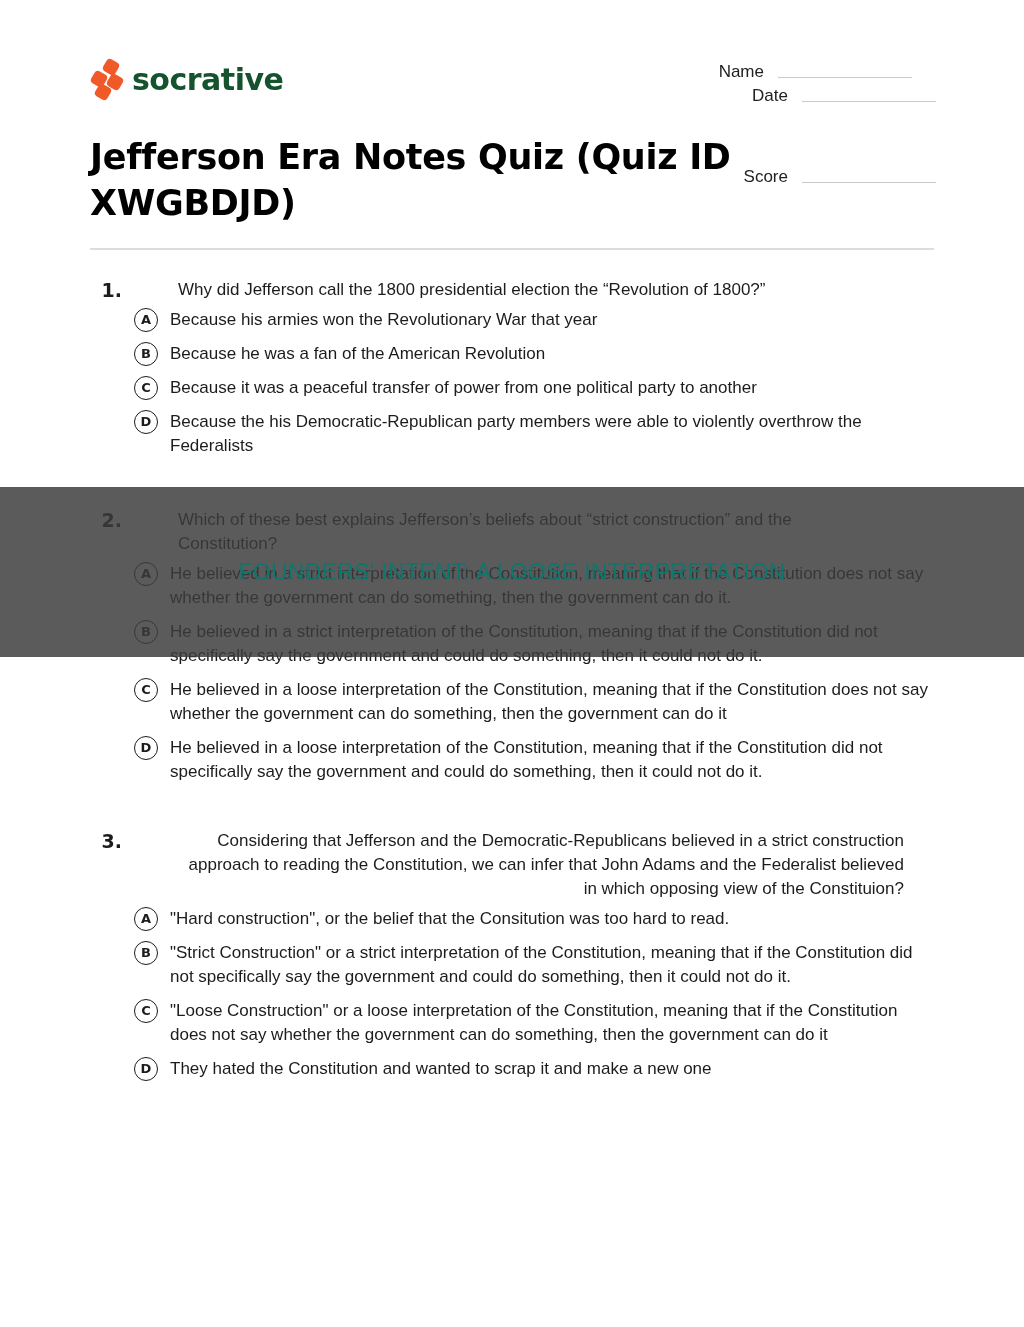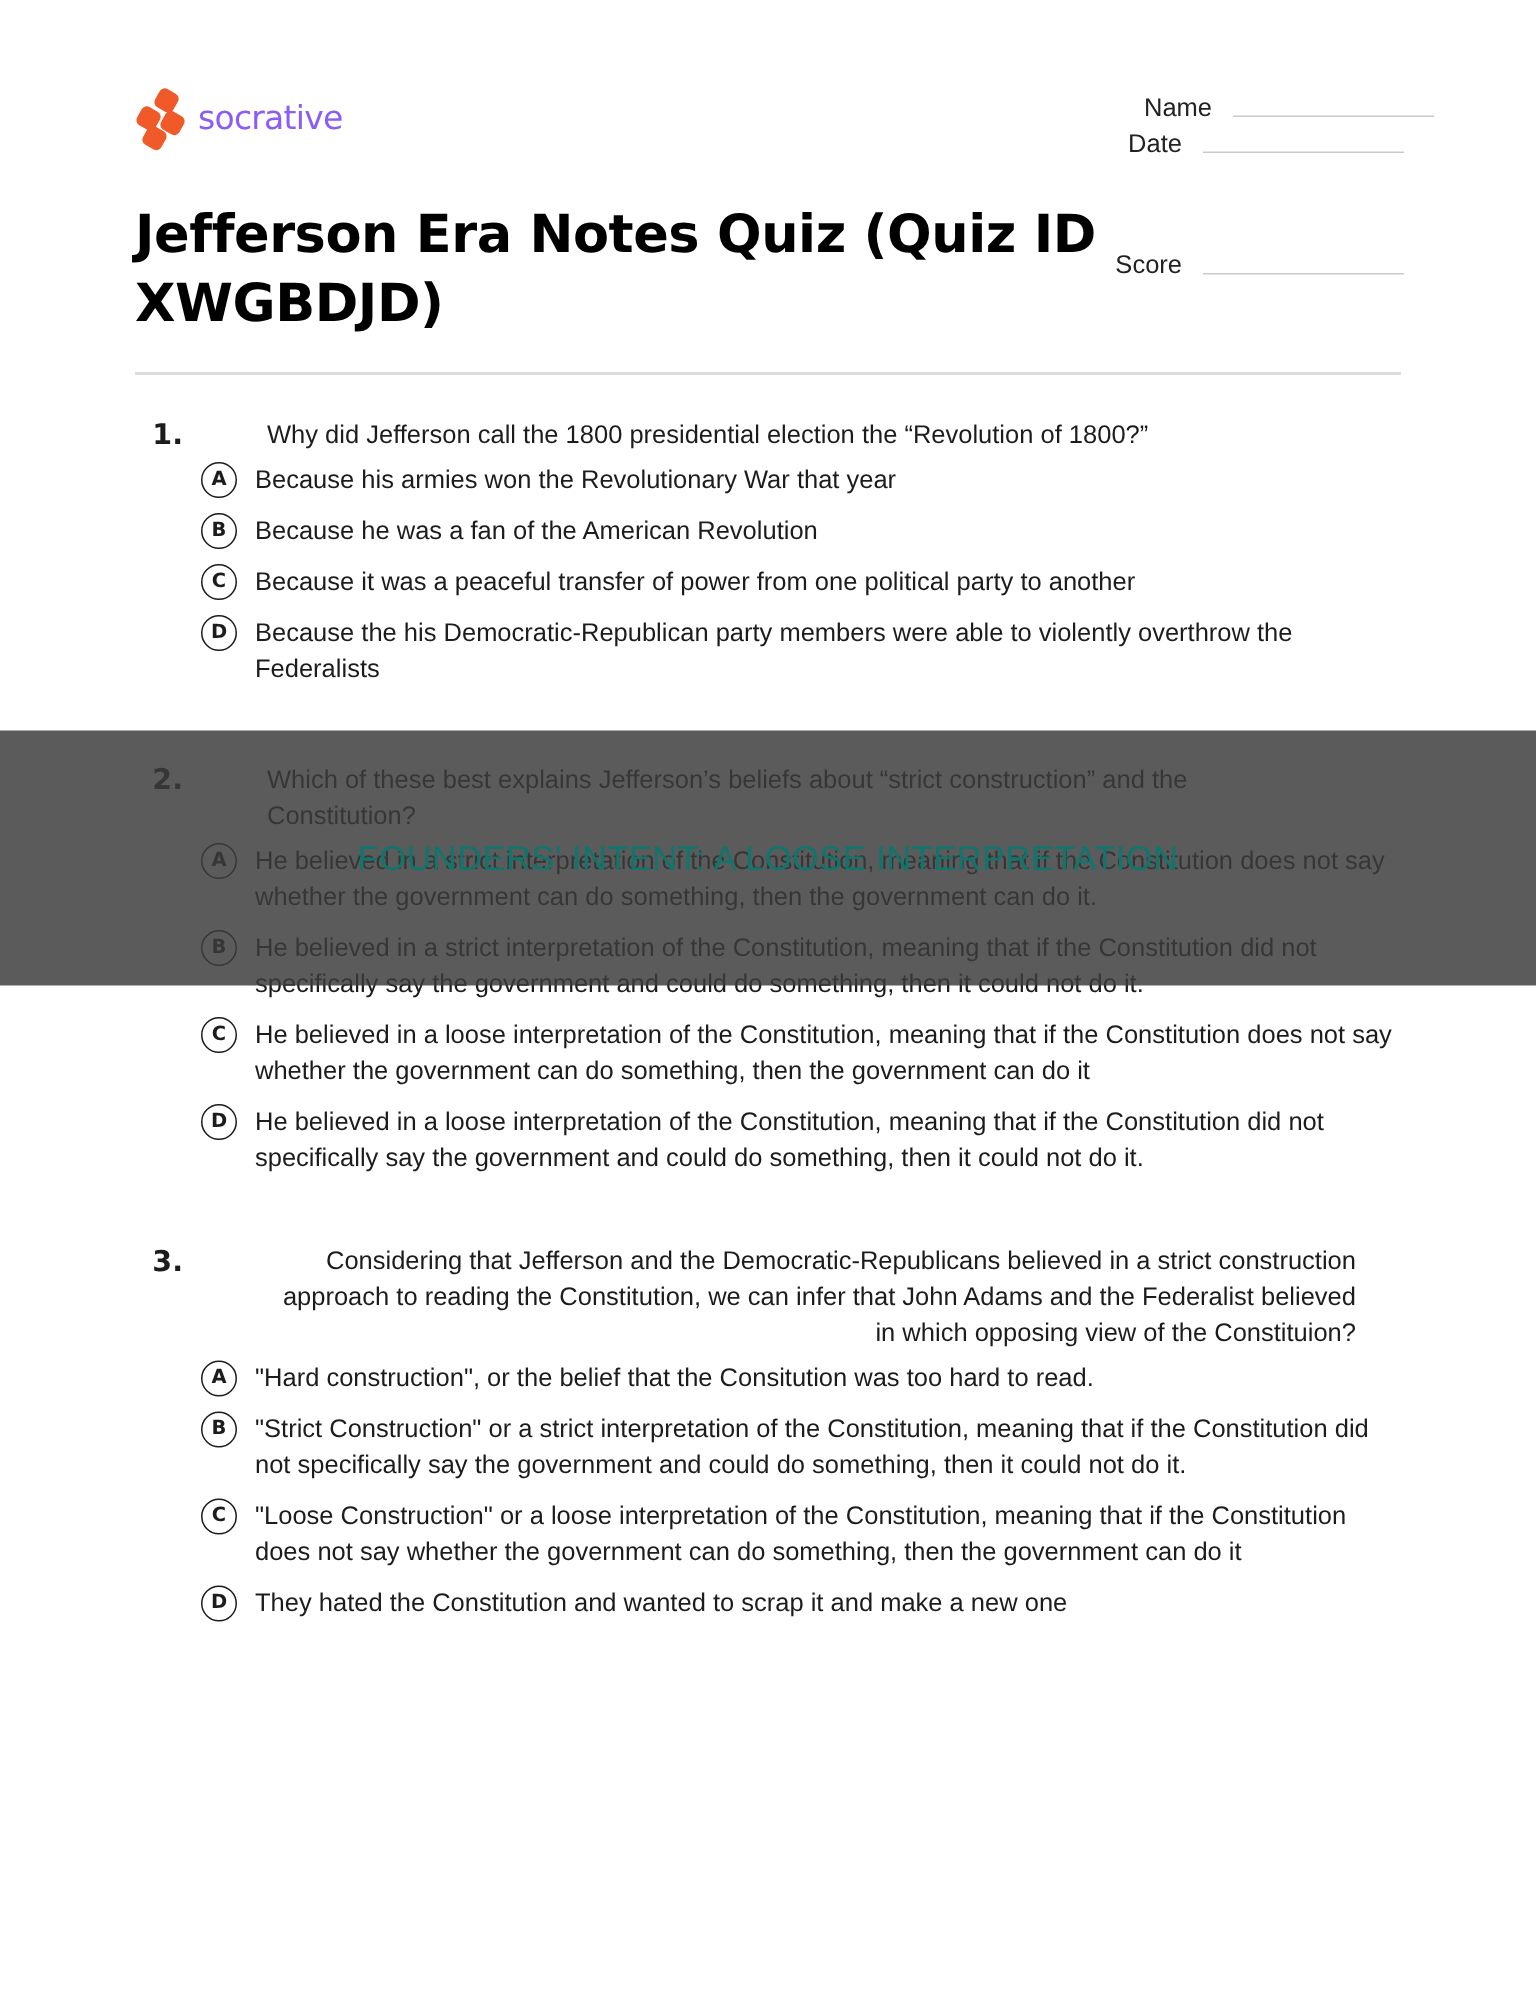--- a/index.html
+++ b/index.html
@@ -2,21 +2,21 @@
 <html><head>
   <meta charset="utf-8">
   <style>
     * { margin: 0; padding: 0; box-sizing: border-box; }
     html, body { width: 1024px; height: 1327px; background: #ffffff; overflow: hidden; }
     body { position: relative; font-family: "Liberation Sans", "DejaVu Sans", sans-serif; color: #1c1c1c; }
 
     .logo { position: absolute; left: 90px; top: 58px; height: 42px; display: flex; align-items: center; }
     .logo-mark { width: 34px; height: 42px; position: relative; margin-right: 8px; }
     .hex { position: absolute; width: 14px; height: 14px; background: #f05a28; border-radius: 4px; transform: rotate(30deg); }
-    .logo-text { font-family: "DejaVu Sans", sans-serif; font-size: 22px; font-weight: normal; color: #8b5cf6; letter-spacing: -0.5px; }
+    .logo-text { font-family: "DejaVu Sans", sans-serif; font-size: 30px; font-weight: bold; color: #14532d; letter-spacing: -0.5px; }
 
     .field-row { position: absolute; display: flex; align-items: flex-end; }
     .field-label { width: 96px; text-align: right; font-size: 17px; color: #222; padding-right: 12px; }
     .field-line { width: 134px; height: 1px; background: #c9c9c9; margin-left: 2px; margin-bottom: 4px; }
 
     .title { position: absolute; left: 90px; top: 134px; width: 650px; font-family: "DejaVu Sans", sans-serif; font-size: 35px; font-weight: bold; line-height: 46px; color: #000000; letter-spacing: -0.3px; }
 
     .divider { position: absolute; left: 90px; top: 248px; width: 844px; height: 2px; background: #dcdcdc; }
 
     .question { position: absolute; left: 134px; width: 800px; }
@@ -38,21 +38,21 @@
 <div class="logo">
   <div class="logo-mark">
     <div class="hex" style="left:14px; top:2px;"></div>
     <div class="hex" style="left:2px; top:14px;"></div>
     <div class="hex" style="left:18px; top:17px;"></div>
     <div class="hex" style="left:6px; top:27px;"></div>
   </div>
   <span class="logo-text">socrative</span>
 </div>
 
-<div class="field-row" style="left:724px; top:62px;">
+<div class="field-row" style="left:680px; top:62px;">
   <span class="field-label">Name</span>
   <span class="field-line"></span>
 </div>
 <div class="field-row" style="left:704px; top:86px;">
   <span class="field-label">Date</span>
   <span class="field-line"></span>
 </div>
 <div class="field-row" style="left:704px; top:167px;">
   <span class="field-label">Score</span>
   <span class="field-line"></span>

